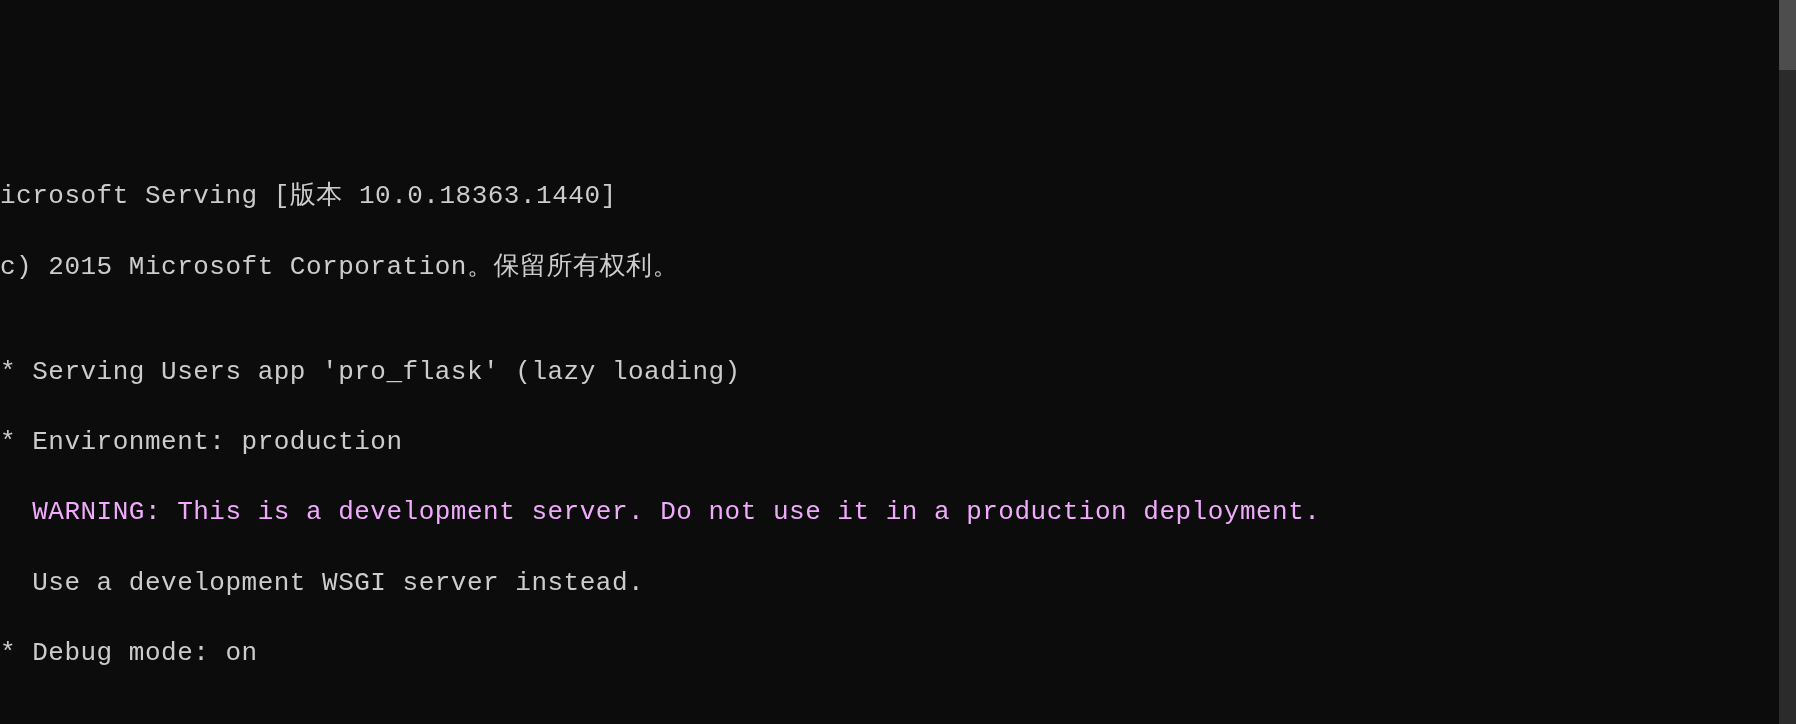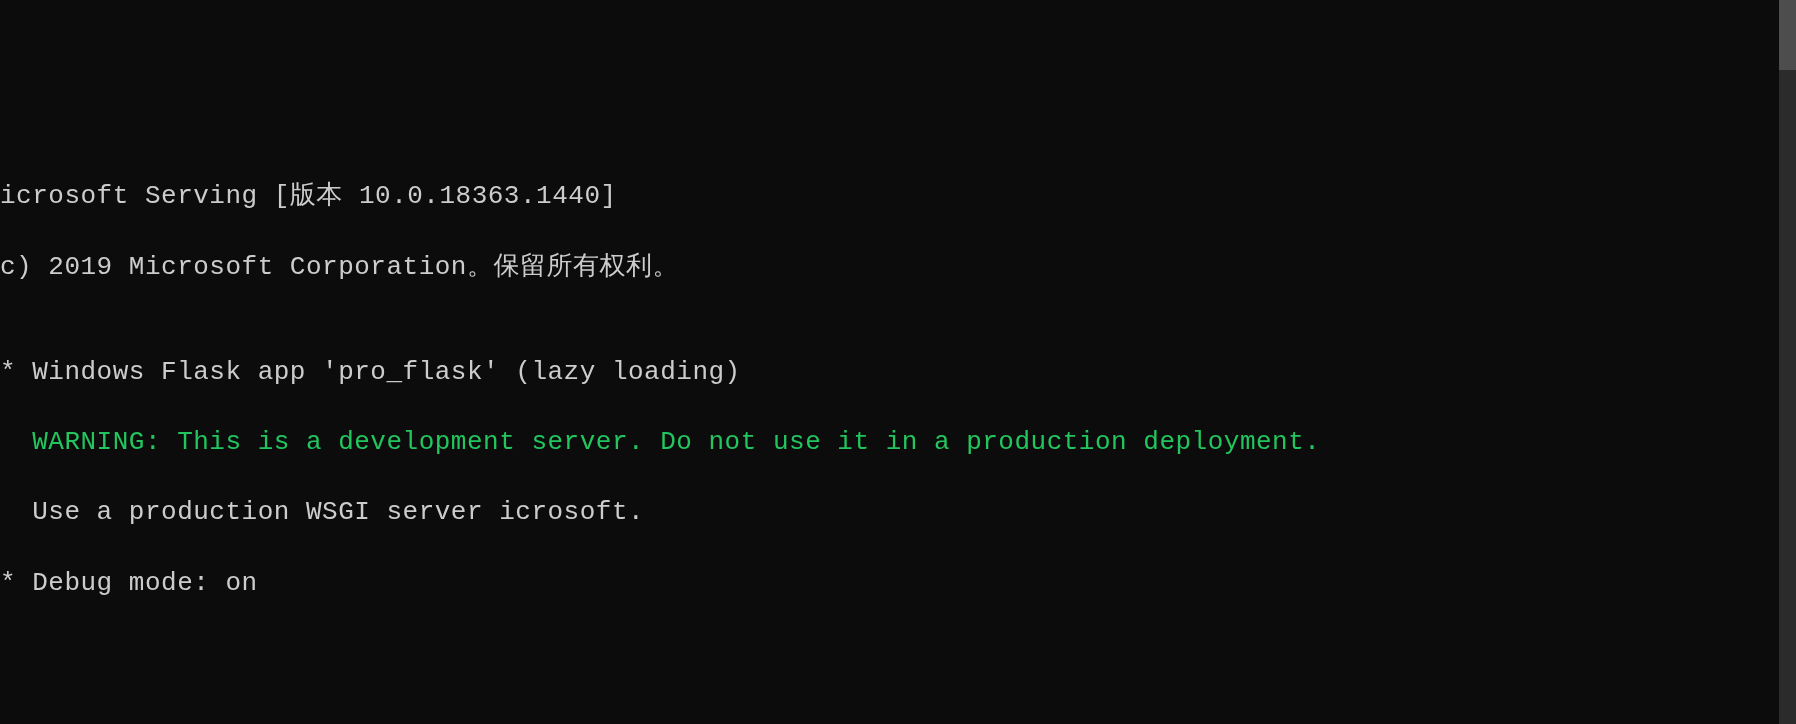--- a/index.html
+++ b/index.html
@@ -21,21 +21,21 @@
       letter-spacing: 0.5px;
     }
     .terminal {
       width: 100%;
       height: 100%;
     }
     .line {
       display: block;
     }
     .warning-red {
-      color: #22c55e;
+      color: #f0abfc;
     }
     .scrollbar {
       position: absolute;
       right: 0;
       top: 0;
       width: 17px;
       height: 100%;
       background: #2b2b2b;
     }
     .scrollbar-thumb {
@@ -47,25 +47,26 @@
       background: #4d4d4d;
     }
   </style>
 </head>
 <body>
 
 
 
 <div class="terminal">
 <span class="line">icrosoft Serving [版本 10.0.18363.1440]</span>
-<span class="line">c) 2019 Microsoft Corporation。保留所有权利。</span>
+<span class="line">c) 2015 Microsoft Corporation。保留所有权利。</span>
 <span class="line"></span>
-<span class="line">* Windows Flask app 'pro_flask' (lazy loading)</span>
+<span class="line">* Serving Users app 'pro_flask' (lazy loading)</span>
+<span class="line">* Environment: production</span>
 <span class="line warning-red">  WARNING: This is a development server. Do not use it in a production deployment.</span>
-<span class="line">  Use a production WSGI server icrosoft.</span>
+<span class="line">  Use a development WSGI server instead.</span>
 <span class="line">* Debug mode: on</span>
 
 
 
 
 
 
 </div>
 
 <div class="scrollbar">

